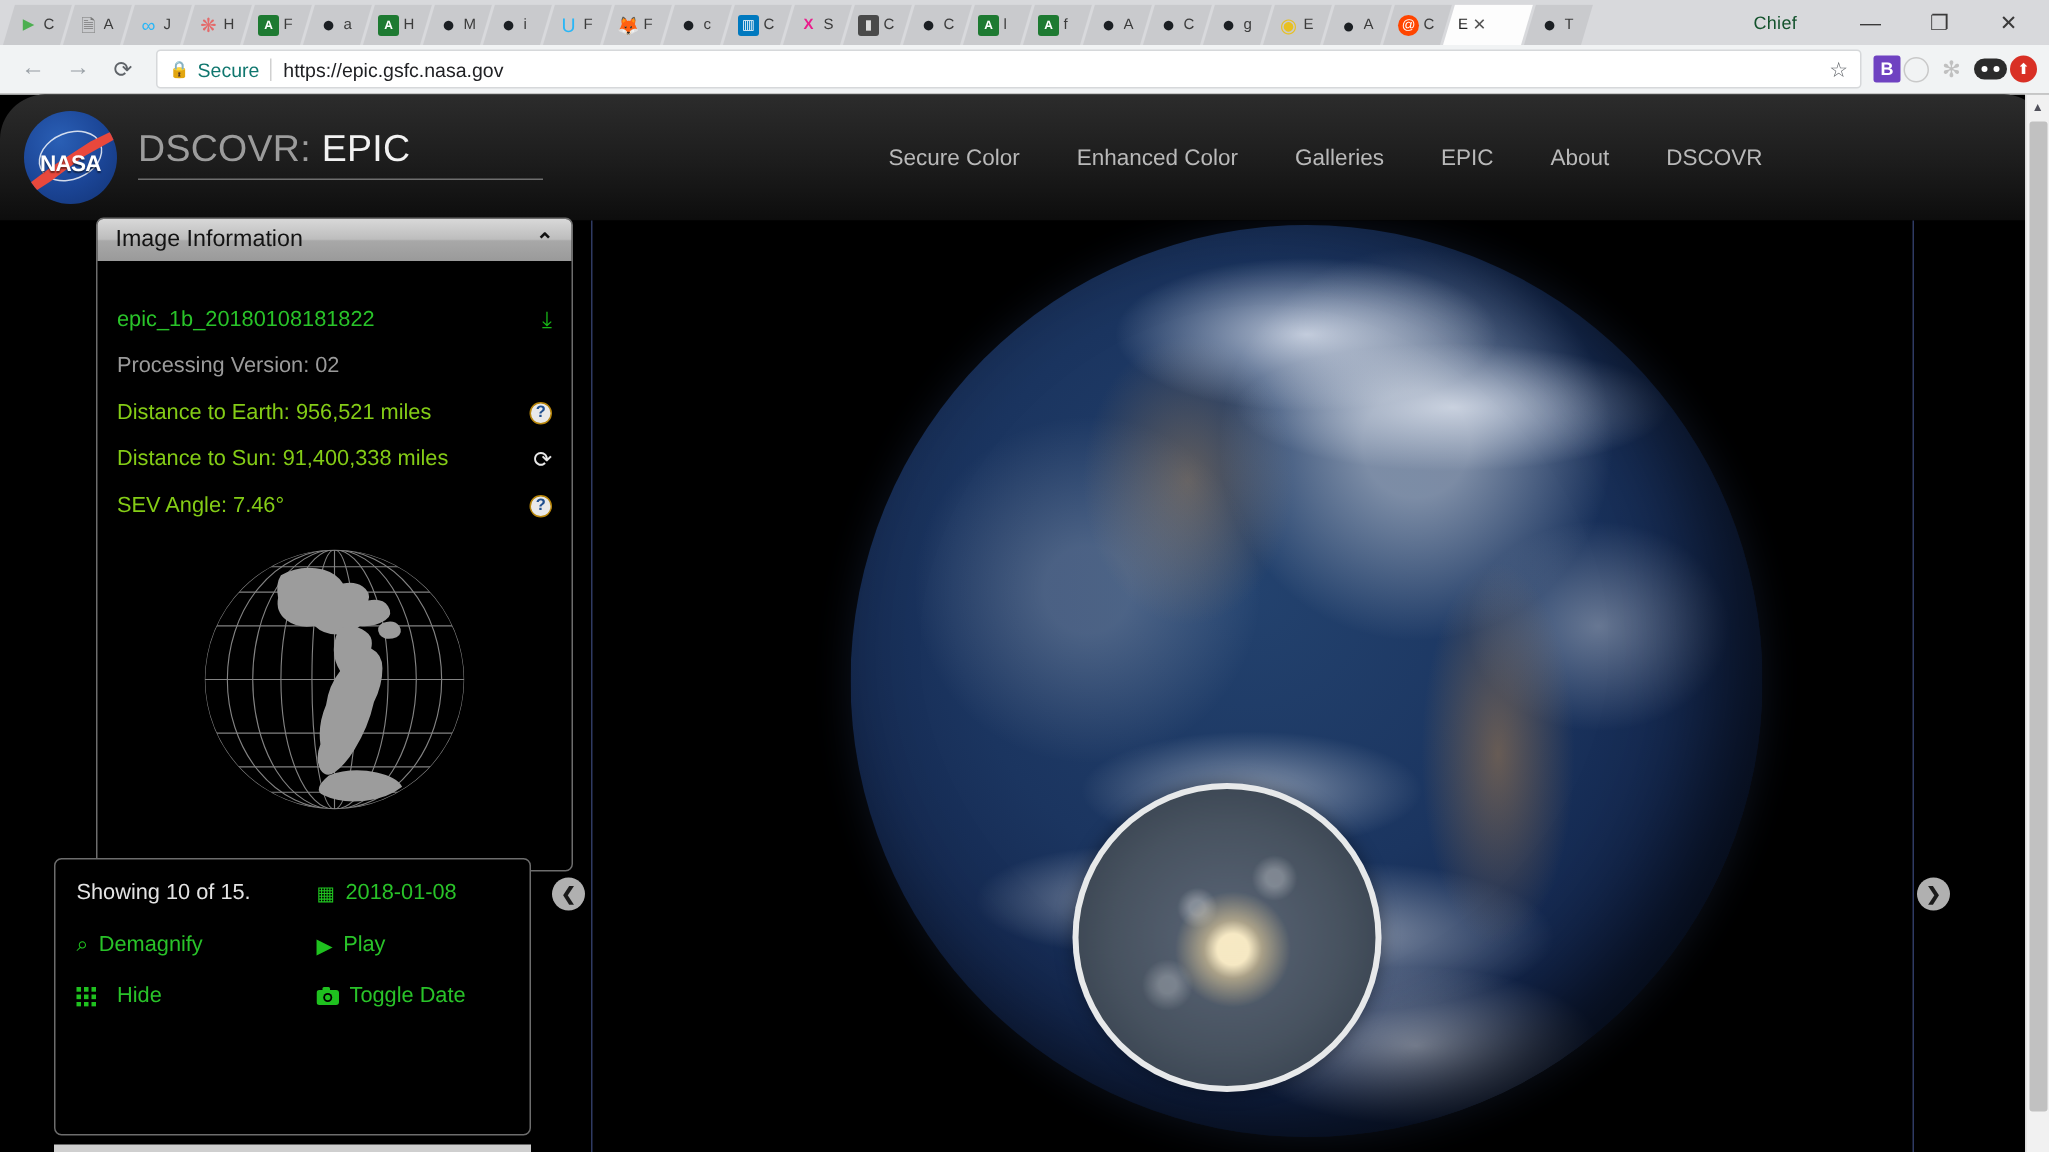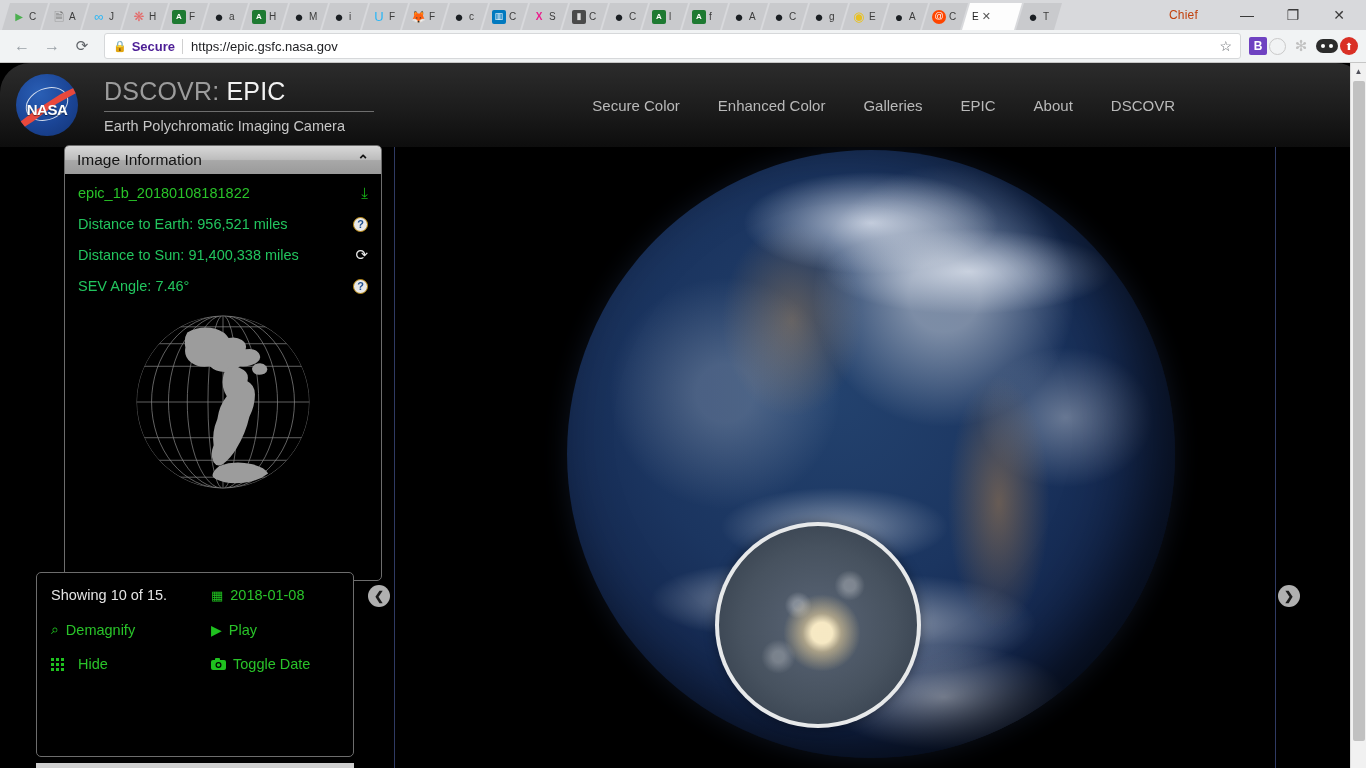--- a/index.html
+++ b/index.html
@@ -59,40 +59,40 @@
   .fav.fav-pink  { color:#e91e8c; font-size:10px; font-weight:bold;}
   .fav.fav-dark  { background:#4a4a4a; color:#ddd; font-size:9px; border-radius:2px;}
   .fav.fav-yellow{ color:#e8c020; font-size:13px;}
   .fav.fav-reddit{ background:#ff4500; color:#fff; border-radius:50%; font-size:9px;}
   .fav.fav-check { color:#1b1f23; font-size:14px;}
 
   .tabstrip-right {
     margin-left: auto; display: flex; align-items: center;
     height: 30px; padding-right: 4px;
   }
-  .profile-name { font-size: 12px; color:#c2410c; margin-right: 26px; letter-spacing:.2px;}
+  .profile-name { font-size: 12px; color:#14532d; margin-right: 26px; letter-spacing:.2px;}
   .winbtn {
     width: 46px; height: 30px; display:flex; align-items:center; justify-content:center;
     font-size: 14px; color:#3a3a3a;
   }
 
   .toolbar {
     height: 33px; background:#f1f3f4;
     display:flex; align-items:center; padding: 0 8px;
     border-bottom: 1px solid #c6c6c6;
   }
   .navbtn { width:28px; height:28px; display:flex; align-items:center; justify-content:center;
             font-size:16px; color:#9aa0a6; margin-right:2px; }
   .navbtn.reload { color:#5f6368; font-size:15px; margin-right:8px;}
   .omnibox {
     flex: 1; height: 26px; background:#fff; border:1px solid #d6d8da; border-radius:3px;
     display:flex; align-items:center; padding: 0 8px; position:relative;
   }
   .lock { color:#0b8043; font-size:11px; margin-right:5px; }
-  .secure-text { color:#4c1d95; font-size:13px; margin-right:7px;font-weight:bold; }
+  .secure-text { color:#0f766e; font-size:13px; margin-right:7px; }
   .omnibox-sep { width:1px; height:15px; background:#d0d0d0; margin-right:8px;}
   .url { font-size:13px; color:#202124; }
   .star { margin-left:auto; font-size:14px; color:#5f6368;}
   .ext-area { display:flex; align-items:center; padding-left:6px; }
   .ext {
     width:26px; height:26px; margin-left:2px;
     display:flex; align-items:center; justify-content:center;
     font-size:12px;
   }
   .ext.b  { background:#6f42c1; color:#fff; width:18px; height:18px; border-radius:2px;
@@ -130,21 +130,21 @@
     position:absolute; left:9px; top:14px; width:44px; height:32px;
     border:1.6px solid rgba(255,255,255,.8); border-radius:50%;
     transform: rotate(-22deg);
   }
   .nasa-logo .word {
     position:absolute; left:0; right:0; top:27px; text-align:center;
     color:#fff; font-weight:bold; font-size:15px; letter-spacing:-.5px;
     font-family:"Liberation Sans", sans-serif;
     text-shadow: 0 1px 1px rgba(0,0,0,.5);
   }
-  .title-wrap { margin-left: 26px; }
+  .title-wrap { margin-left: 14px; }
   .site-title { font-size: 25px; color:#9c9c9c; font-weight:400; letter-spacing:.2px;}
   .site-title b { color:#f2f2f2; font-weight:400; }
   .title-rule { height:1px; background:#6e6e6e; margin:5px 0 6px 0; width:270px;}
   .site-sub { font-size:14.5px; color:#c6c6c6; }
 
   .mainnav { margin-left:auto; display:flex; align-items:center; padding-right: 175px; }
   .navitem { color:#b9b9b9; font-size:15px; margin-left:38px; white-space:nowrap; }
   .navitem:first-child { margin-left:0; }
 
   .page-body { position:relative; height: 621px; background:#000; }
@@ -161,26 +161,26 @@
 
   .panel-head {
     height: 28px;
     background: linear-gradient(180deg,#d8d8d8 0%, #bdbdbd 48%, #a8a8a8 52%, #9a9a9a 100%);
     border-radius:4px 4px 0 0;
     display:flex; align-items:center; padding: 0 12px;
   }
   .panel-head .ptitle { font-size:15.5px; color:#131313; }
   .panel-head .chev { margin-left:auto; font-size:14px; color:#111; font-weight:bold;}
 
-  .panel-body { padding: 10px 13px 10px 13px; }
+  .panel-body { padding: 30px 13px 10px 13px; }
   .info-row {
     display:flex; align-items:center; justify-content:space-between;
     margin-bottom: 13px; min-height:18px;
   }
-  .info-row .txt { font-size:14.5px; color:#22c55e; }
+  .info-row .txt { font-size:14.5px; color:#84cc16; }
   .info-row .txt.green { color:#29c329; }
   .info-row .txt.dim { color:#9a9a9a; }
   .ico-dl { color:#17b517; font-size:15px; }
   .ico-help {
     width:15px;height:15px;border-radius:50%;
     background:#e9e9e9; color:#1f4f8f;
     display:inline-flex;align-items:center;justify-content:center;
     font-size:11px;font-weight:bold; border:1px solid #b8860b;
   }
   .ico-sync { color:#e9e9e9; font-size:15px; }
@@ -420,21 +420,20 @@
 
     <div class="site-header">
       <div class="nasa-logo">
         <div class="ring"></div>
         <div class="swoosh"></div>
         <div class="word">NASA</div>
       </div>
       <div class="title-wrap">
         <div class="site-title"><span>DSCOVR: </span><b>EPIC</b></div>
         <div class="title-rule"></div>
-        <div class="site-sub">Earth Polychromatic Imaging Camera</div>
       </div>
       <div class="mainnav" id="mainnav">
           <span class="navitem">Secure Color</span>
           <span class="navitem">Enhanced Color</span>
           <span class="navitem">Galleries</span>
           <span class="navitem">EPIC</span>
           <span class="navitem">About</span>
           <span class="navitem">DSCOVR</span>
         </div>
     </div>
@@ -459,20 +458,23 @@
           <span class="ptitle">Image Information</span>
           <span class="chev">⌃</span>
         </div>
         <div class="panel-body">
 
           <div class="info-row">
             <span class="txt green">epic_1b_20180108181822</span>
             <span class="ico-dl">⤓</span>
           </div>
 
+          <div class="info-row">
+            <span class="txt dim">Processing Version: 02</span>
+          </div>
 
           <div class="info-row">
             <span class="txt">Distance to Earth: 956,521 miles</span>
             <span class="ico-help">?</span>
           </div>
 
           <div class="info-row">
             <span class="txt">Distance to Sun: 91,400,338 miles</span>
             <span class="ico-sync">⟳</span>
           </div>

